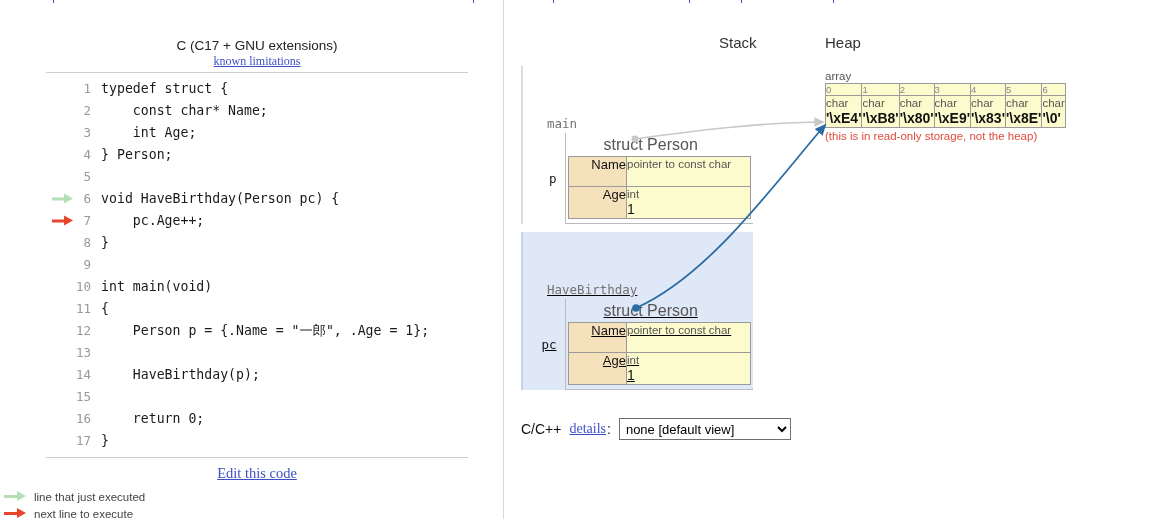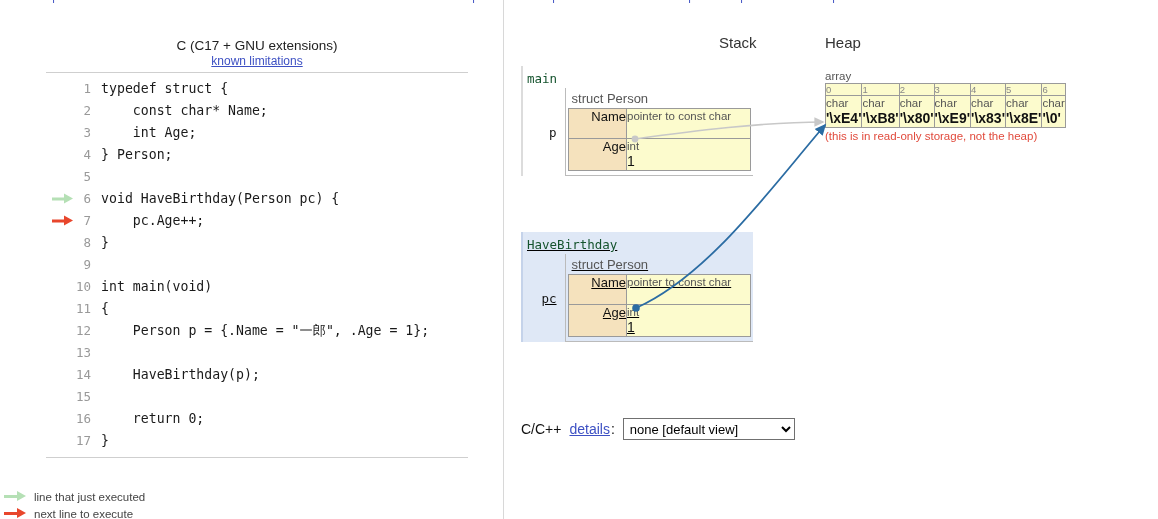--- a/index.html
+++ b/index.html
@@ -22,21 +22,21 @@
   
   .code-col { position: absolute; left: 0; top: 4px; width: 503px; height: 519px; }
 
   .lang-header {
     position: absolute; left: 46px; top: 33px; width: 422px;
     text-align: center;
   }
   .lang-title { font-size: 13.5px; color: #222; line-height: 17px; }
   .lang-sub { font-size: 12px; line-height: 15px; }
   .lang-sub a, .link {
-    color: #3d50c3; text-decoration: underline; cursor: pointer;
+    color: #3d50c3; text-decoration: underline; cursor: pointer; font-family: Liberation Serif, serif;
   }
 
   .code-rule {
     position: absolute; left: 46px; width: 422px; height: 1px; background: #cfcfcf;
   }
   .code-rule.top { top: 68px; }
   .code-rule.bottom { top: 453px; }
 
   .code-table {
     position: absolute; left: 46px; top: 74px; width: 422px;
@@ -86,35 +86,35 @@
   .viz { position: absolute; left: 503px; top: 0; width: 655px; height: 519px; }
 
   .col-label { position: absolute; font-size: 15px; color: #333; }
   #stack-label { left: 216px; top: 34px; }
   #heap-label  { left: 322px; top: 34px; }
 
   
   .frame { position: absolute; }
   .frame .frame-id {
     font-family: "DejaVu Sans Mono", "Liberation Mono", monospace;
-    font-size: 12.5px; color: #14532d; padding: 5px 0 2px 4px;
+    font-size: 12.5px; color: #737373; padding: 5px 0 2px 24px; margin-top: 45px;
   }
   .frame.inactive { border-left: 2px solid #dcdcdc; }
   .frame.active { background: #dfe8f6; border-left: 2px solid #c5d3ea; }
 
   .frame-body { position: relative; padding-left: 8px; }
   .var-row { display: flex; align-items: center; }
   .var-name {
     font-family: "DejaVu Sans Mono", "Liberation Mono", monospace;
     font-size: 12.5px; color: #111; width: 34px; text-align: right;
     padding-right: 8px;
   }
   .var-val-wrap { border-left: 1px solid #bbb; border-bottom:1px solid #bbb; padding: 2px 2px 4px 2px; }
 
-  .struct-title { font-size: 13px; color: #555; padding: 1px 0 2px 4px; }
+  .struct-title { font-size: 16px; color: #555; padding: 1px 0 2px 4px; margin-left: 32px; }
   table.struct {
     border-collapse: collapse;
     border: 1px solid #9a9a9a;
     background: #e5e5e5;
   }
   table.struct td { border: 1px solid #9a9a9a; padding: 0; vertical-align: top; }
   td.fld-name {
     background: #f5e2bd; color: #111; font-size: 13px;
     text-align: right; padding: 6px 8px 6px 10px; width: 62px;
     vertical-align: middle;
@@ -267,20 +267,23 @@
           <tr>
             <td class="gutter"></td>
             <td class="lineno">17</td>
             <td class="codeline">}</td>
           </tr>
         </tbody>
     </table>
 
     <div class="code-rule bottom"></div>
 
+    <div class="edit-link">
+      <a class="link">Edit this code</a>
+    </div>
 
     <div class="legend" id="legend">
         <div class="legend-row green">
           <span class="larrow">
             <span class="shaft"></span>
             <span class="head"></span>
           </span>
           <span class="txt">line that just executed</span>
         </div>
         <div class="legend-row red">

